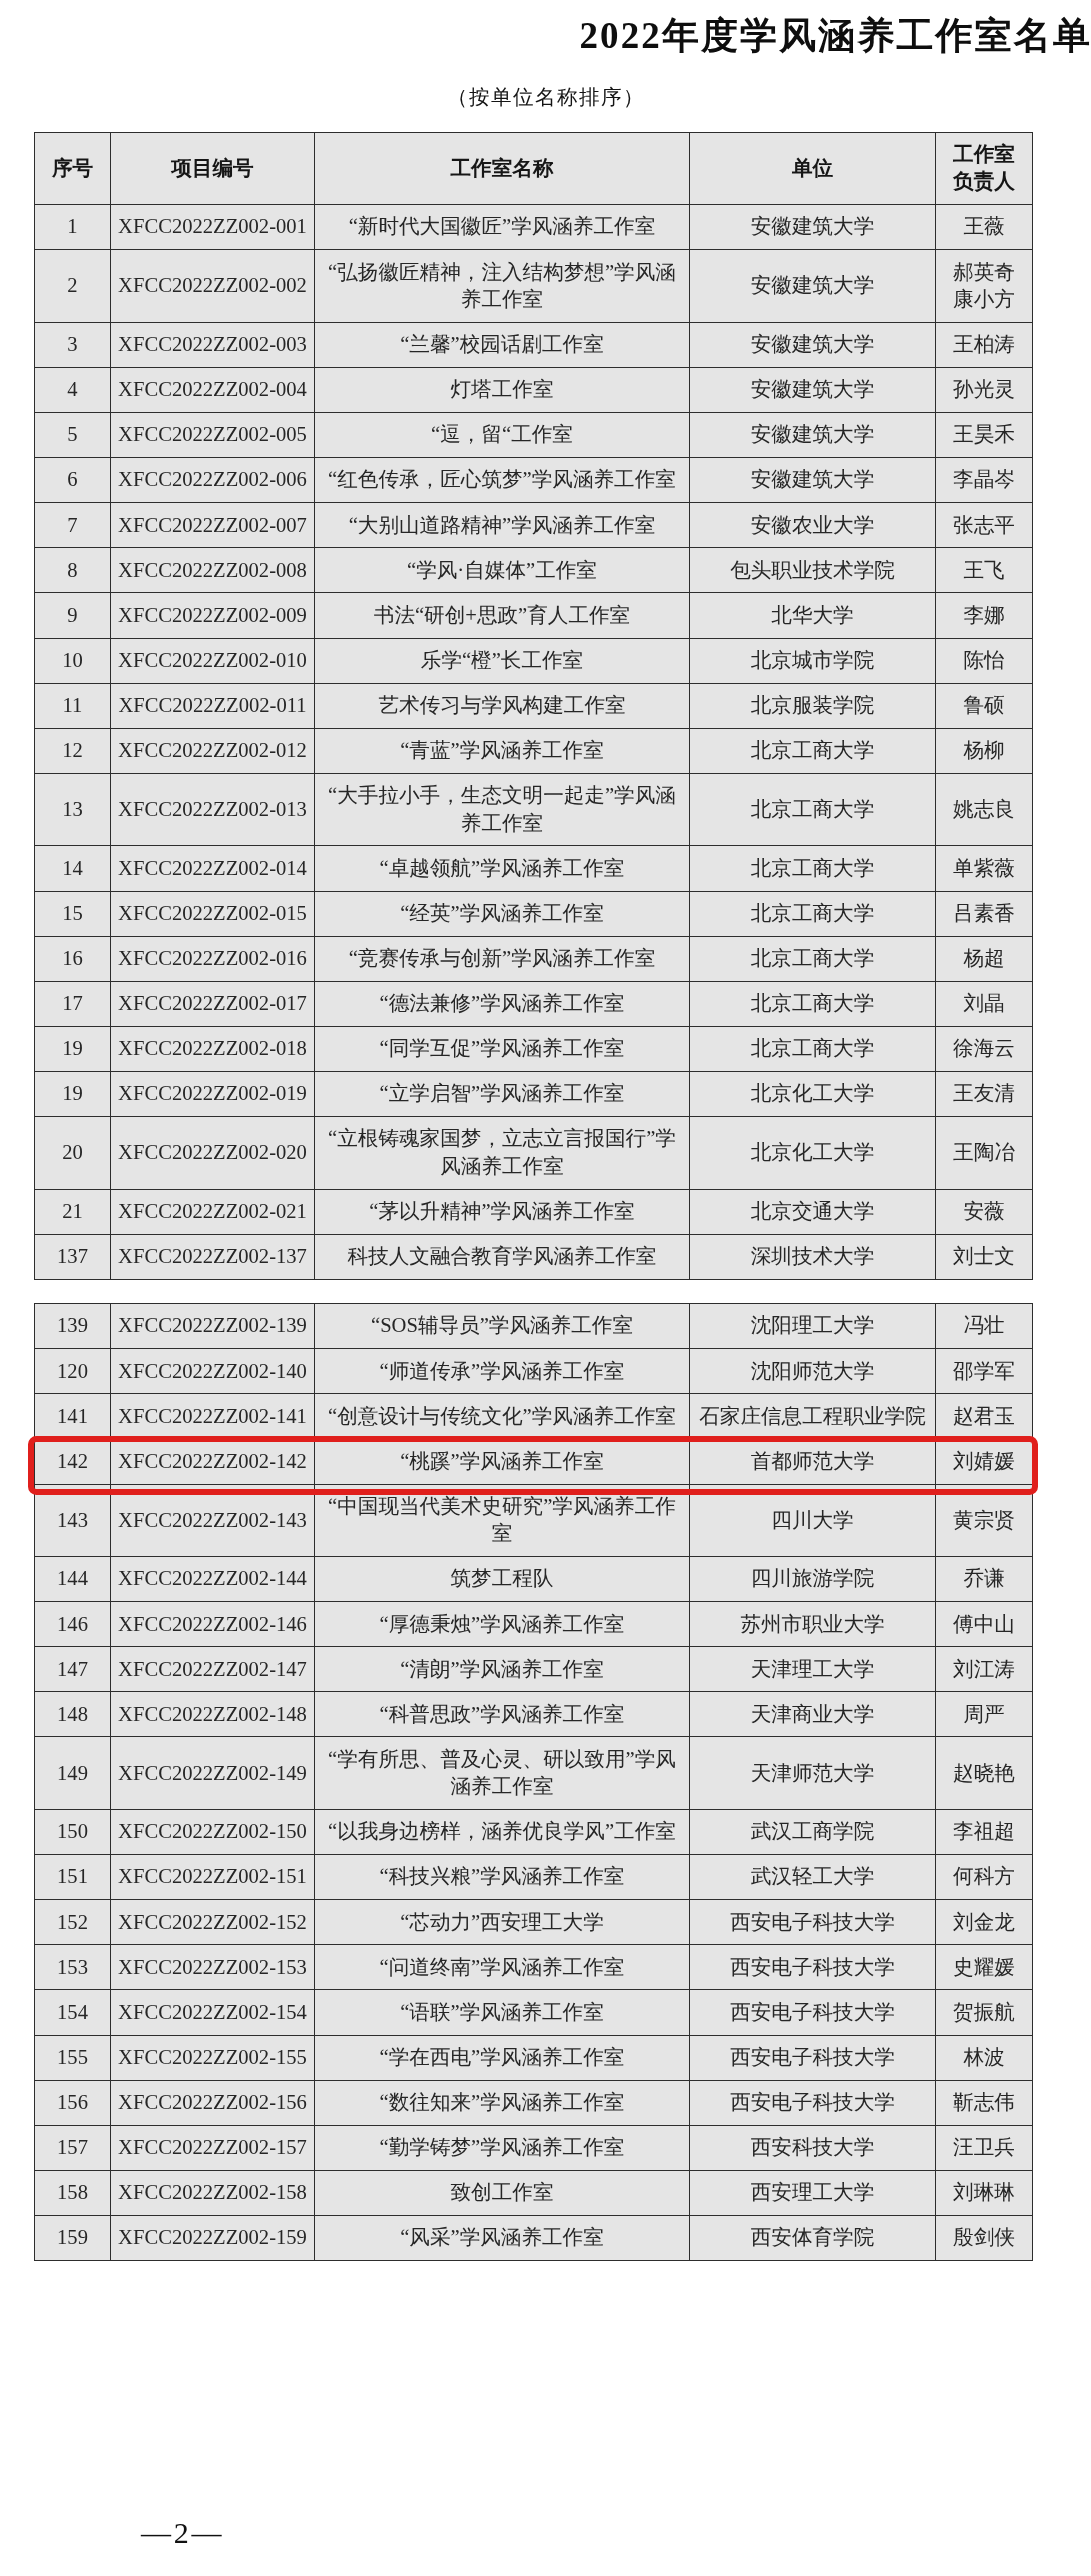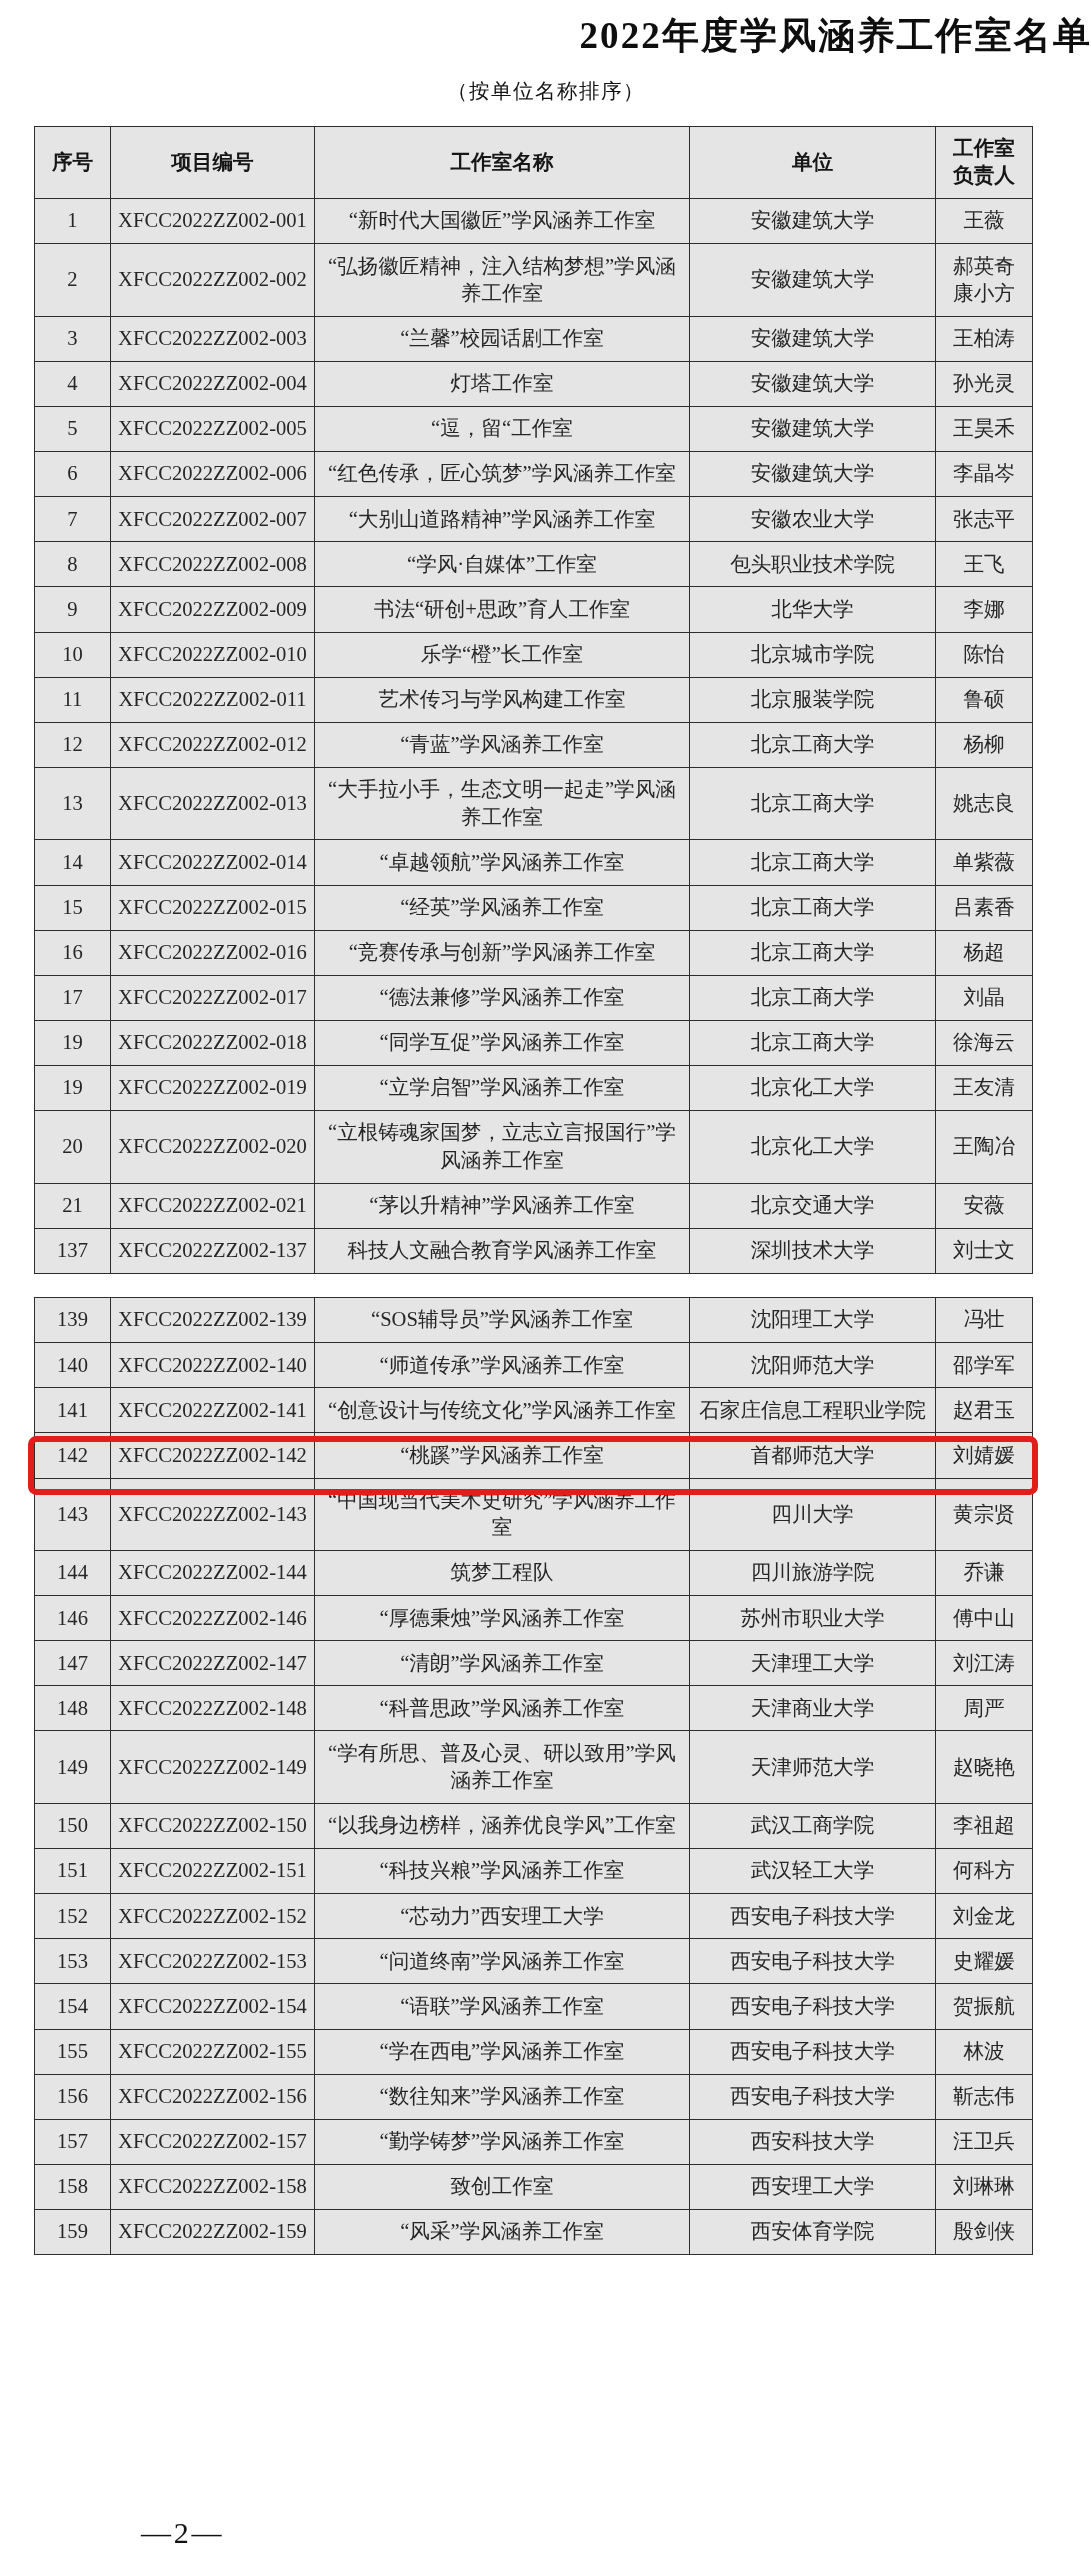--- a/index.html
+++ b/index.html
@@ -6,21 +6,21 @@
   body{
     width:1092px;height:2576px;position:relative;overflow:hidden;
     background:#ffffff;color:#222;
     font-family:"Liberation Serif","DejaVu Serif",serif;
   }
   .doc-title{
     padding-top:11px;text-align:right;
     font-size:37px;font-weight:bold;color:#0e0e0e;letter-spacing:2.1px;
   }
   .doc-subtitle{
-    margin-top:16px;text-align:center;
+    margin-top:22px;text-align:center;
     font-size:20.6px;color:#141414;letter-spacing:1.4px;
   }
   table.roster{
     border-collapse:collapse;table-layout:fixed;
     margin-left:34px;width:997px;background:#e5e5e5;
   }
   table.roster.first{margin-top:20.6px;}
   table.roster.second{margin-top:23.4px;}
   col.c-no{width:76px;}
   col.c-code{width:204px;}
@@ -241,21 +241,21 @@
   </colgroup>
   <tbody>
       <tr>
         <td class="cell-no">139</td>
         <td class="cell-code">XFCC2022ZZ002-139</td>
         <td class="cell-name">“SOS辅导员”学风涵养工作室</td>
         <td class="cell-unit">沈阳理工大学</td>
         <td class="cell-leader">冯壮</td>
       </tr>
       <tr>
-        <td class="cell-no">140</td>
+        <td class="cell-no">120</td>
         <td class="cell-code">XFCC2022ZZ002-140</td>
         <td class="cell-name">“师道传承”学风涵养工作室</td>
         <td class="cell-unit">沈阳师范大学</td>
         <td class="cell-leader">邵学军</td>
       </tr>
       <tr class="highlight">
         <td class="cell-no">141</td>
         <td class="cell-code">XFCC2022ZZ002-141</td>
         <td class="cell-name">“创意设计与传统文化”学风涵养工作室</td>
         <td class="cell-unit">石家庄信息工程职业学院</td>

